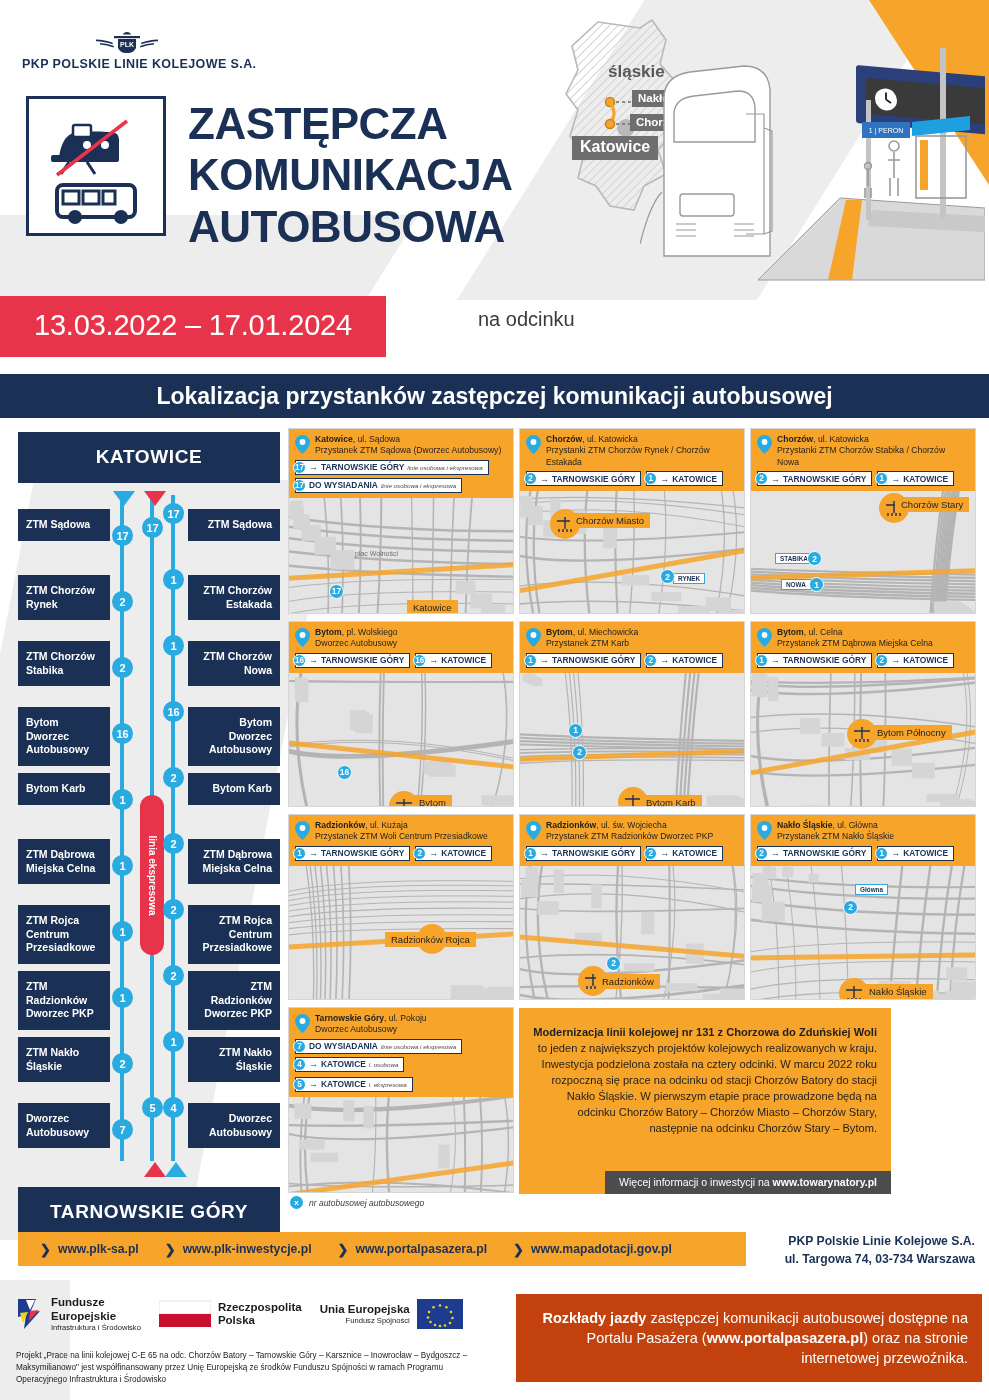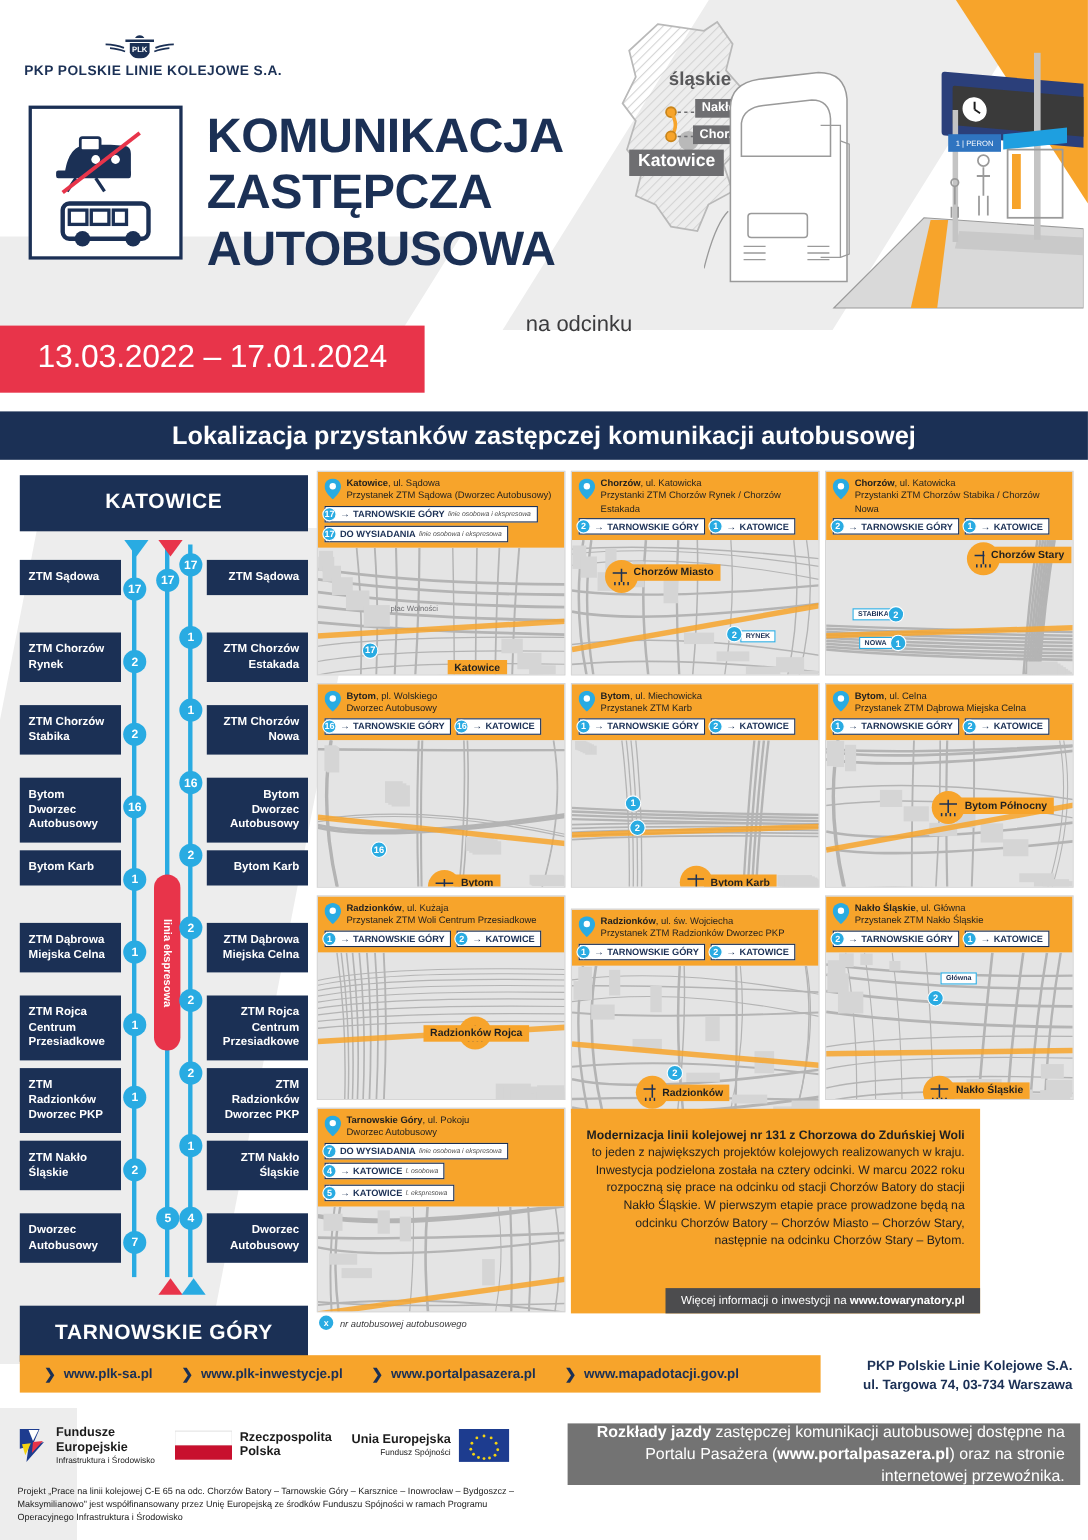--- a/index.html
+++ b/index.html
@@ -77,21 +77,21 @@
   .pin-label.katowice { left: 572px; top: 136px; font-size: 16px; padding: 2px 8px 4px 8px; }
   .train-illus { position: absolute; left: 640px; top: 18px; }
 
   
   .date-bar {
     position: absolute; left: 0; top: 296px; z-index: 3;
     background: #e8344a; color: #ffffff;
     padding: 13px 34px 15px 34px;
     font-size: 29px; font-weight: normal; letter-spacing: -0.2px;
   }
-  .odcinek-wrap { position: absolute; left: 478px; top: 284px; z-index: 3; }
+  .odcinek-wrap { position: absolute; left: 478px; top: 308px; z-index: 3; }
   .odcinek-small { font-size: 20px; color: #3b3b3d; }
   .odcinek-big { font-size: 25px; font-weight: bold; color: #1b3055; margin-top: 4px; }
 
   
   .section-header {
     position: absolute; left: 0; top: 374px; z-index: 3;
     width: 989px; height: 44px; background: #1b3055;
     display: flex; align-items: center; justify-content: center;
   }
   .section-header span { color: #ffffff; font-size: 23px; font-weight: bold; }
@@ -162,21 +162,21 @@
     width: 13px; height: 13px; border-radius: 50%; background: #29abe2; color: #fff;
     font-size: 8.2px; font-weight: bold; display: flex; align-items: center; justify-content: center;
     margin-left: -5px; border: 1px solid #fff;
   }
   .dir-arrow { font-size: 9px; color: #1b3055; font-weight: bold; }
   .dir-lbl { font-size: 8.4px; font-weight: bold; color: #1b3055; white-space: nowrap; }
   .dir-note { font-size: 6.2px; font-style: italic; color: #4a4a4a; white-space: nowrap; }
   .map-area { position: relative; height: 100%; background: #e4e4e4; }
   .map-place {
     position: absolute; background: #f7a42b; color: #1f1f1f;
-    font-size: 9.5px; font-weight: bold; padding: 2px 6px; white-space: nowrap;
+    font-size: 9.5px; font-weight: normal; padding: 2px 6px; white-space: nowrap;
   }
   .map-stop-lbl {
     position: absolute; background: #ffffff; border: 1px solid #29abe2;
     font-size: 6.4px; font-weight: bold; color: #1b3055; padding: 1px 4px; white-space: nowrap;
   }
   .map-node {
     position: absolute; width: 15px; height: 15px; border-radius: 50%;
     background: #29abe2; color: #fff; font-size: 8.5px; font-weight: bold;
     display: flex; align-items: center; justify-content: center; border: 1.4px solid #fff;
   }
@@ -224,22 +224,22 @@
   
   .logos { position: absolute; left: 16px; top: 1296px; z-index: 3; display: flex; align-items: center; gap: 18px; }
   .logo-item { display: flex; align-items: center; gap: 7px; }
   .logo-txt-big { font-size: 11.5px; font-weight: bold; color: #1b1b1b; line-height: 1.18; }
   .logo-txt-sm { font-size: 7.6px; color: #1b1b1b; }
   .disclaimer {
     position: absolute; left: 16px; top: 1350px; z-index: 3;
     font-size: 8.2px; line-height: 1.45; color: #1b1b1b; max-width: 470px;
   }
   .rozklad {
-    position: absolute; left: 516px; top: 1294px; width: 466px; height: 56px;
-    background: #737373; z-index: 3; color: #ffffff;
+    position: absolute; left: 516px; top: 1294px; width: 466px; height: 88px;
+    background: #c2410c; z-index: 3; color: #ffffff;
     display: flex; align-items: center; justify-content: flex-end;
     padding: 0 14px; text-align: right; font-size: 14.5px; line-height: 1.38;
   }
   .rozklad b { font-weight: bold; }
 </style>
 </head>
 <body>
 
 <div class="bg-grey-diag"></div>
 <div class="bg-orange-corner"></div>
@@ -279,22 +279,22 @@
         <rect x="54" y="92" width="16" height="13" fill="none" stroke="#1b3055" stroke-width="3"></rect>
         <rect x="74" y="92" width="12" height="13" fill="none" stroke="#1b3055" stroke-width="3"></rect>
         <circle cx="46" cy="118" r="7"></circle>
         <circle cx="92" cy="118" r="7"></circle>
       </g>
       <line x1="28" y1="76" x2="98" y2="22" stroke="#e8344a" stroke-width="3.5"></line>
     </svg>
   </div>
 
   <div class="main-title">
+    <div>ZASTĘPCZA</div>
     <div>KOMUNIKACJA</div>
-    <div>ZASTĘPCZA</div>
     <div>AUTOBUSOWA</div>
   </div>
 
   <svg class="region-map" viewBox="0 0 200 250">
     <defs>
       <pattern id="hatch" width="6" height="6" patternUnits="userSpaceOnUse" patternTransform="rotate(45)">
         <line x1="0" y1="0" x2="0" y2="6" stroke="#d3d3d3" stroke-width="2"></line>
       </pattern>
     </defs>
     <path d="M50 12 L92 18 L104 10 L118 30 L112 54 L126 70 L118 96 L128 120 L110 140 L118 164 L96 176 L86 200 L62 196 L48 176 L30 168 L36 144 L22 126 L30 100 L18 84 L30 60 L24 36 Z" fill="url(#hatch)" stroke="#b9b9b9" stroke-width="1.6"></path>
@@ -884,21 +884,21 @@
         <div class="station-marker" style="left: 128px; top: 58px;">
           <svg width="20" height="18" viewBox="0 0 20 18">
             <g stroke="#1b3055" stroke-width="1.4" fill="none">
               <path d="M2 6h16M10 2v12M4 14v3M8 14v3M12 14v3M16 14v3"></path>
             </g>
           </svg>
         </div>
         <div class="map-place" style="left: 96px; top: 66px;">Radzionków Rojca</div>
       </div>
     </div>
-    <div class="card" style="left: 231px; top: 386px; margin-top: 12px;">
+    <div class="card" style="left: 231px; top: 386px;">
       <div class="cap">
         <div class="cap-row1">
           <svg class="pin-icon" width="15" height="19" viewBox="0 0 15 19">
             <path d="M7.5 0C3.4 0 0 3.3 0 7.3c0 5.4 7.5 11.7 7.5 11.7S15 12.7 15 7.3C15 3.3 11.6 0 7.5 0z" fill="#29abe2"></path>
             <circle cx="7.5" cy="7" r="2.9" fill="#ffffff"></circle>
           </svg>
           <div class="cap-txt"><span class="cap-city">Radzionków</span><span>, ul. św. Wojciecha</span><div>Przystanek ZTM Radzionków Dworzec PKP</div></div>
         </div>
         <div class="dir-row">
           <div class="dir-chip">

